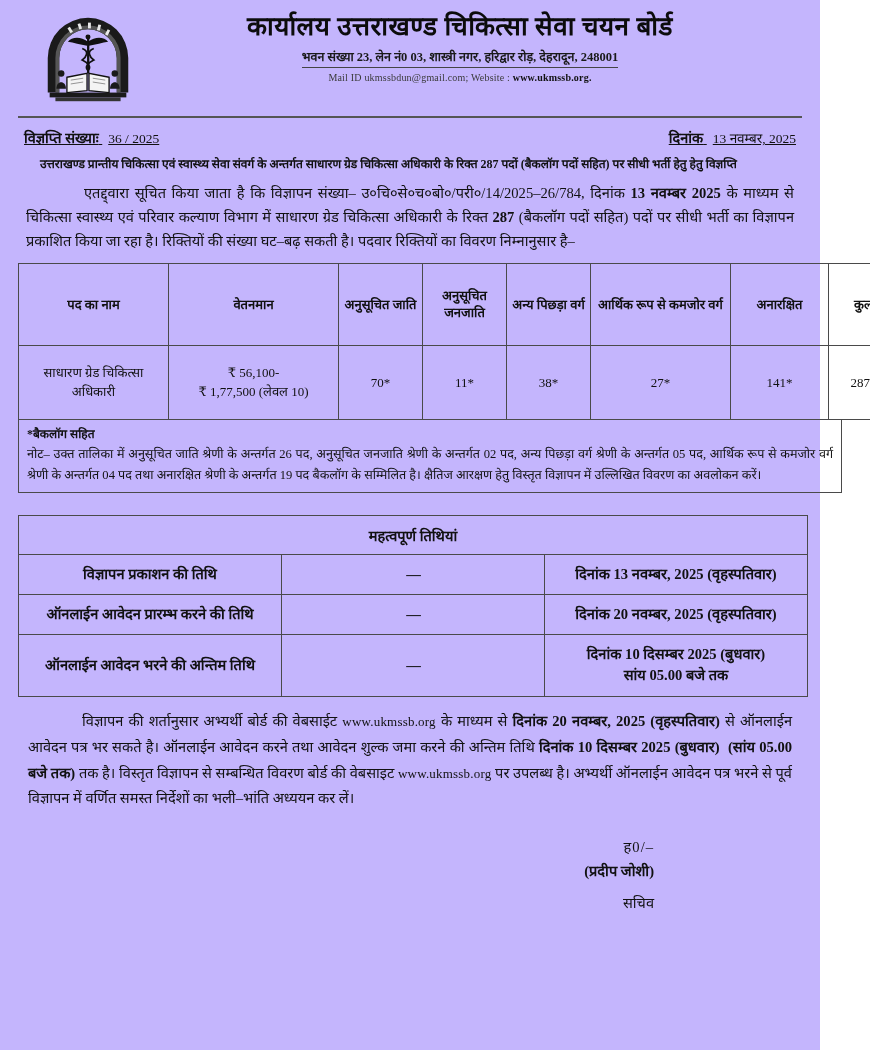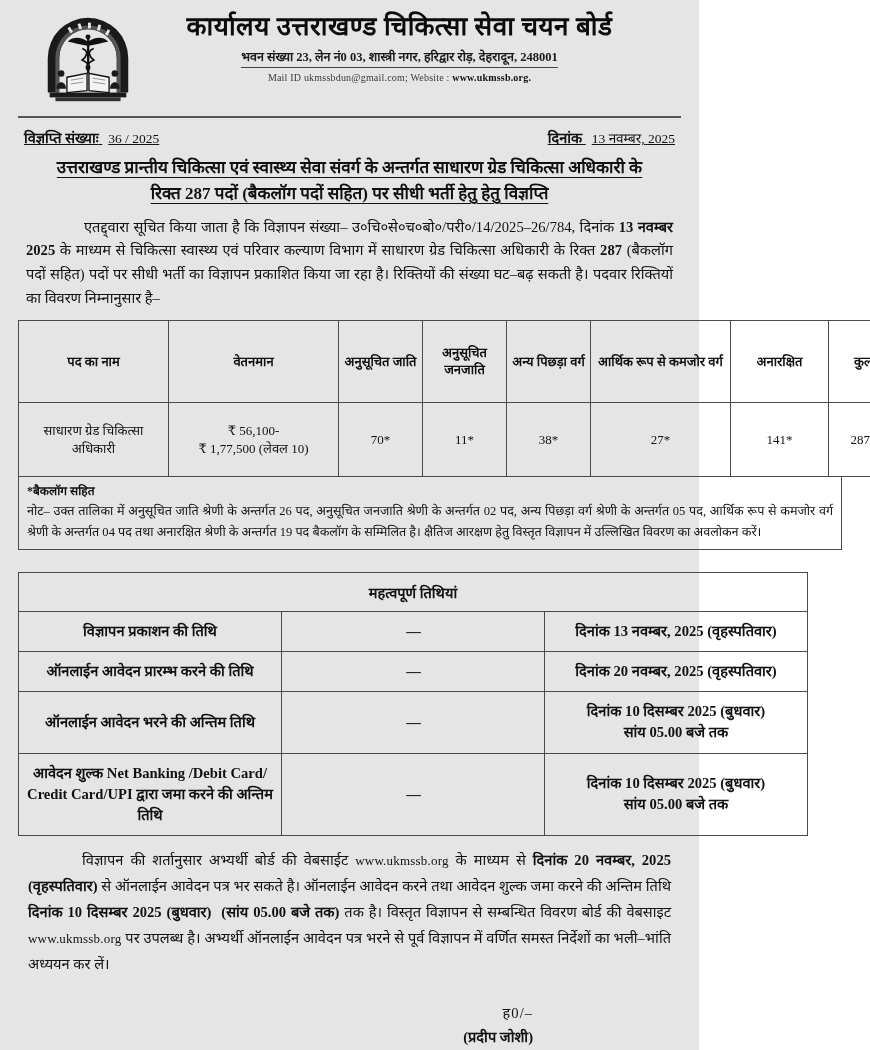--- a/index.html
+++ b/index.html
@@ -9,24 +9,24 @@
     background: #ffffff;
   }
   body {
     width: 870px; height: 1050px;
     font-family: "Liberation Serif", "DejaVu Serif", serif;
     color: #111111;
     overflow: hidden;
     position: relative;
   }
   .page {
-    width: 699px; height: 1050px;
+    width: 820px; height: 1050px;
     padding: 8px 18px 0 18px;
     position: relative;
-    background: #e5e5e5;
+    background: #c4b5fd;
   }
 
   
   .header {
     display: flex;
     align-items: flex-start;
     padding: 4px 0 4px 0;
   }
   .emblem-wrap {
     width: 140px;
@@ -83,26 +83,25 @@
     font-size: 14.5px;
     margin-top: 9px;
     padding: 0 6px;
     text-decoration: underline;
   }
   .notice-line .lbl { font-weight: bold; }
   .notice-line .val { font-weight: normal; margin-left: 6px; font-size:13.5px;}
 
   
   .main-heading {
-    text-align: center;
-    font-size: 17px;
+    text-align: left;
+    font-size: 12px;
     font-weight: bold;
     line-height: 1.52;
     margin: 8px 22px 0 22px;
-    text-decoration: underline;
     text-underline-offset: 4px;
     text-decoration-thickness: 1px;
   }
 
   
   .body-para {
     font-size: 14.6px;
     line-height: 1.62;
     text-align: justify;
     margin: 9px 8px 0 8px;
@@ -363,28 +362,20 @@
         </td>
       </tr>
       <tr>
         <td class="dt-label">ऑनलाईन आवेदन भरने की अन्तिम तिथि</td>
         <td class="dt-dash">—</td>
         <td class="dt-value">
           <div>दिनांक 10 दिसम्बर 2025 (बुधवार)</div>
           <div>सांय 05.00 बजे तक</div>
         </td>
       </tr>
-      <tr>
-        <td class="dt-label">आवेदन शुल्क Net Banking /Debit Card/ Credit Card/UPI द्वारा जमा करने की अन्तिम तिथि</td>
-        <td class="dt-dash">—</td>
-        <td class="dt-value">
-          <div>दिनांक 10 दिसम्बर 2025 (बुधवार)</div>
-          <div>सांय 05.00 बजे तक</div>
-        </td>
-      </tr>
     </tbody>
   </table>
 
   <p class="closing-para">
     <span>विज्ञापन की शर्तानुसार अभ्यर्थी बोर्ड की वेबसाईट </span><span class="url">www.ukmssb.org</span><span> के माध्यम से </span><b>दिनांक 20 नवम्बर, 2025 (वृहस्पतिवार)</b><span> से ऑनलाईन आवेदन पत्र भर सकते है। ऑनलाईन आवेदन करने तथा आवेदन शुल्क जमा करने की अन्तिम तिथि </span><b>दिनांक 10 दिसम्बर 2025 (बुधवार)</b>&nbsp;&nbsp;<b>(सांय 05.00 बजे तक)</b><span> तक है। विस्तृत विज्ञापन से सम्बन्धित विवरण बोर्ड की वेबसाइट </span><span class="url">www.ukmssb.org</span><span> पर उपलब्ध है। अभ्यर्थी ऑनलाईन आवेदन पत्र भरने से पूर्व विज्ञापन में वर्णित समस्त निर्देशों का भली–भांति अध्ययन कर लें।</span>
   </p>
 
   <div class="signature">
     <div class="sig-hasta">ह0/–</div>
     <div class="sig-name">(प्रदीप जोशी)</div>

